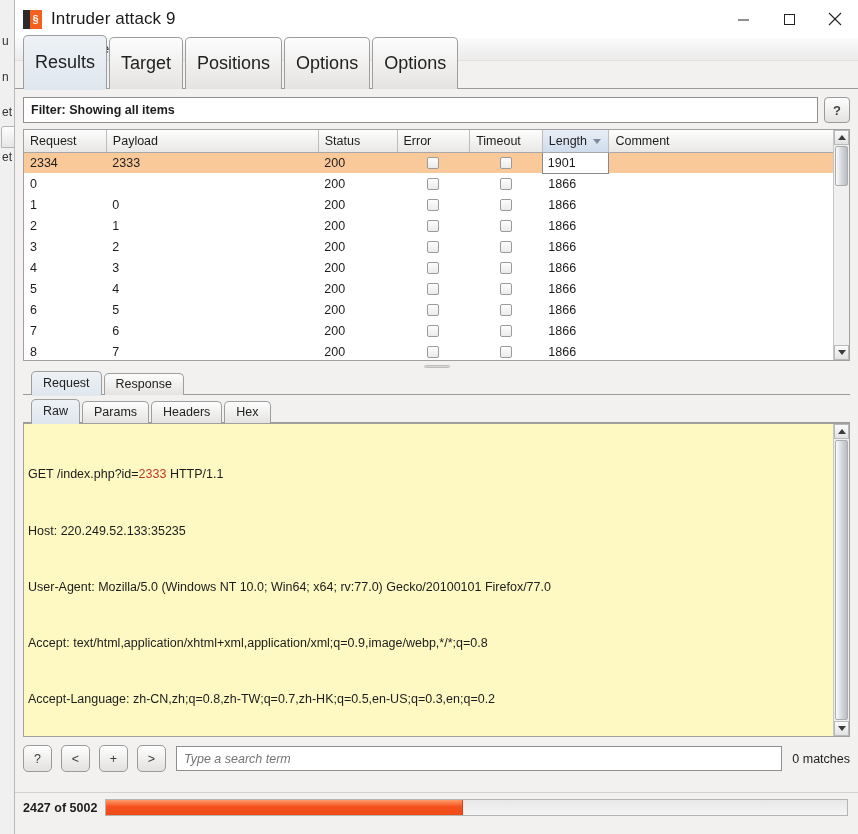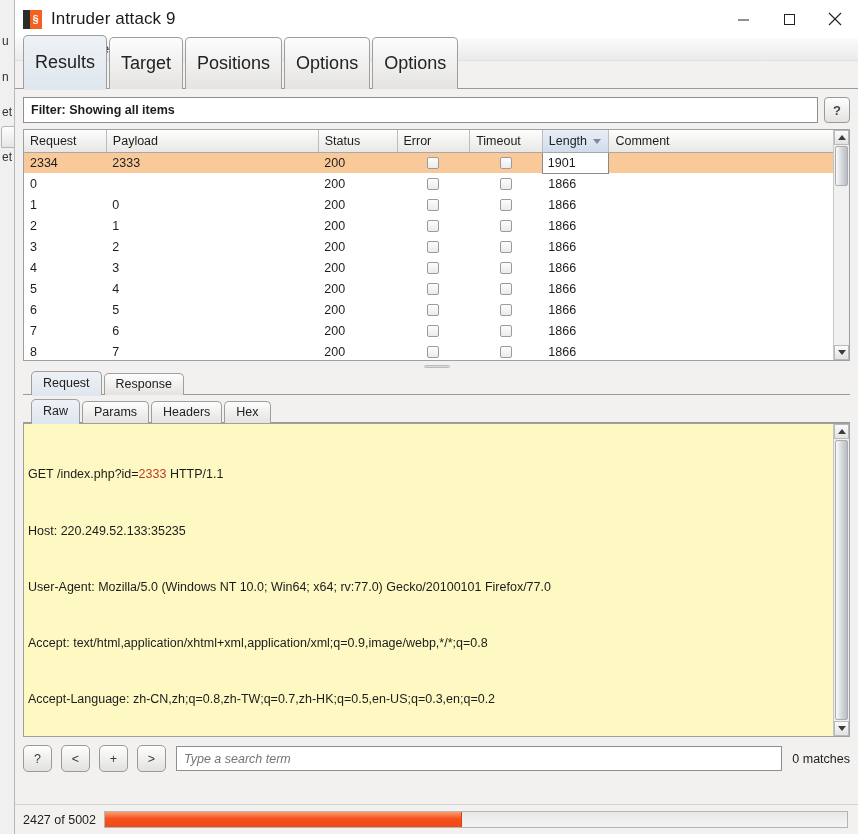--- a/index.html
+++ b/index.html
@@ -358,27 +358,28 @@
     box-sizing: border-box;
     margin-left: 1px;
   }
   .matches {
     font-size: 12.5px; color: #1d1d1d;
     margin-left: 10px; white-space: nowrap;
   }
 
   
   .statusbar {
-    position: absolute; left: 0; right: 0; bottom: 0;
+    position: absolute; left: 0; right: 0; bottom: 12px;
     height: 30px;
     background: #f2f1f0;
     border-top: 1px solid #d4d2d0;
     display: flex; align-items: center;
     padding: 0 10px 0 8px;
     box-sizing: border-box;
+    font-weight: bold;
   }
   .status-text {
     font-size: 12.5px; color: #1d1d1d;
     white-space: nowrap;
     margin-right: 8px;
   }
   .progress-track {
     flex: 1;
     height: 17px;
     background: linear-gradient(#e8e8e8, #f4f4f4);

